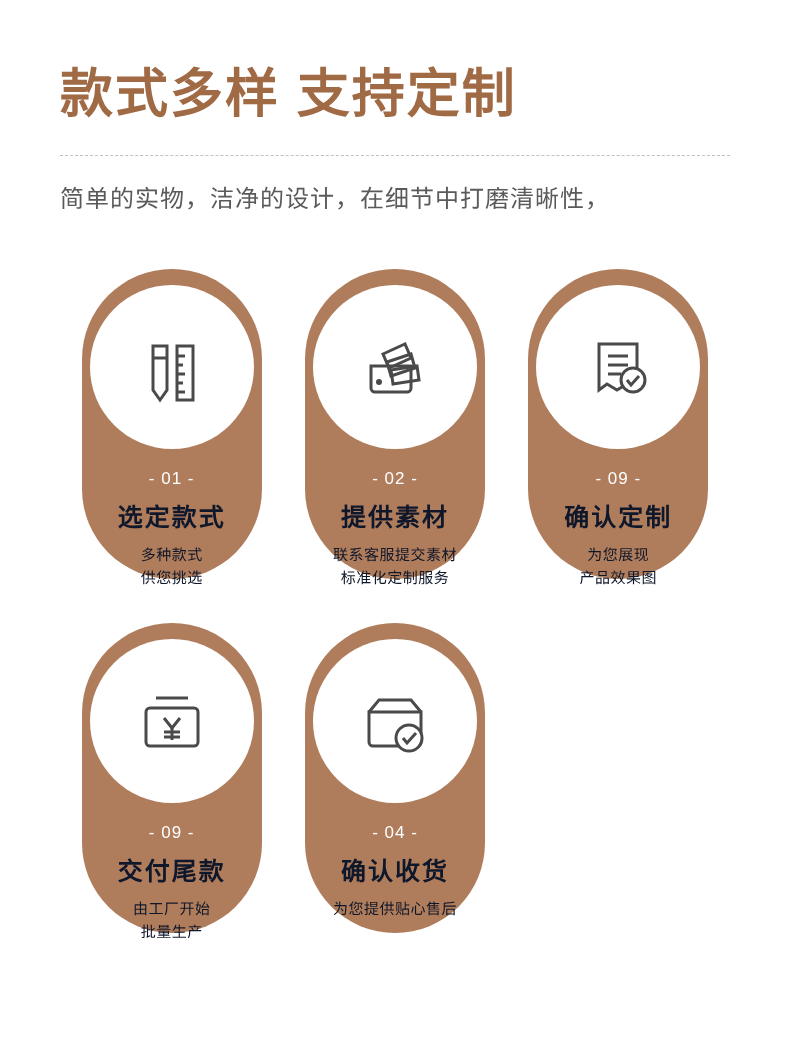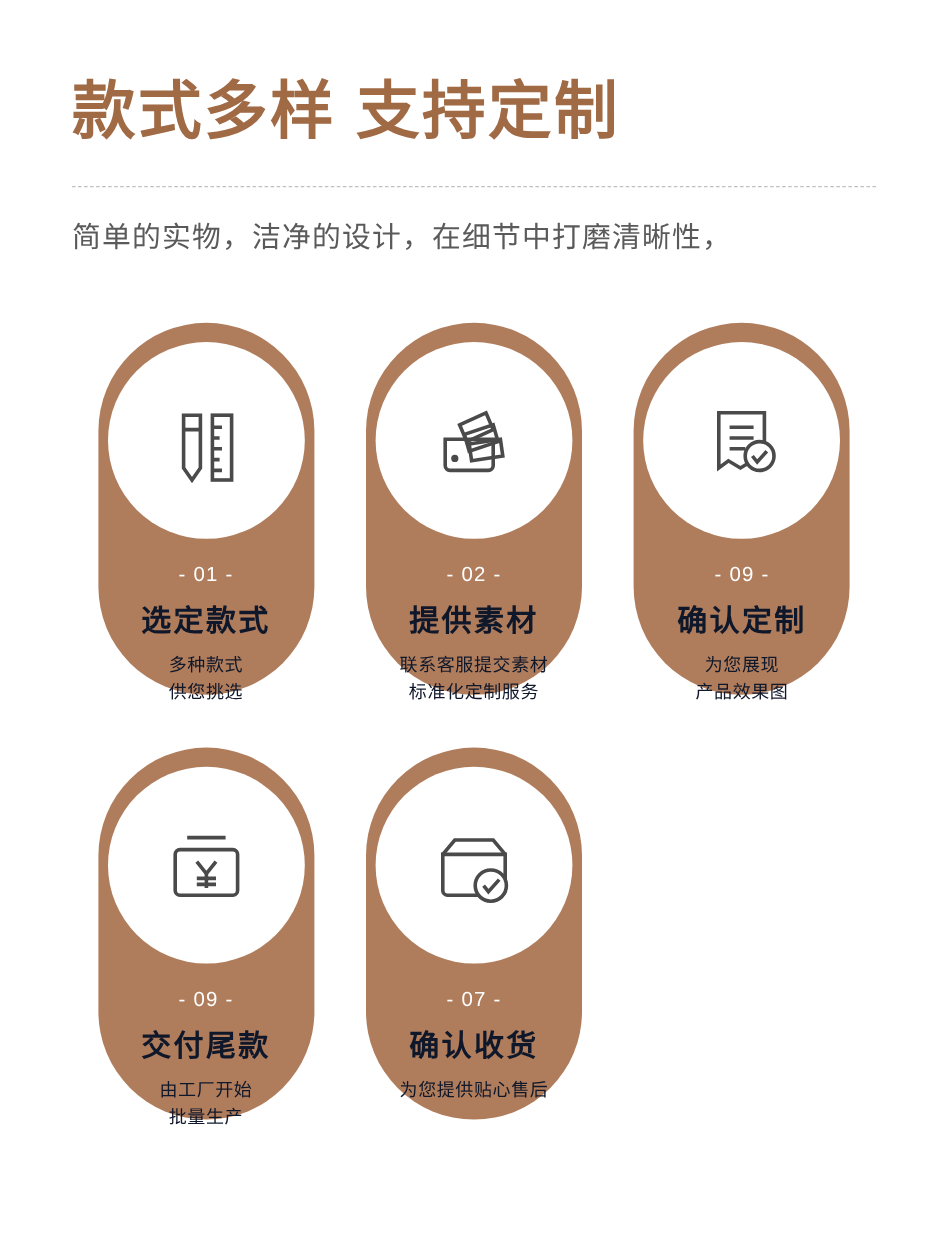--- a/index.html
+++ b/index.html
@@ -206,21 +206,21 @@
 
     <div class="step">
       <div class="icon-circle">
         <svg width="84" height="78" viewBox="0 0 84 78" fill="none" stroke="#4a4a4a" stroke-width="3">
           <path d="M16 30 h52 v30 a4 4 0 0 1 -4 4 h-44 a4 4 0 0 1 -4 -4 z"></path>
           <path d="M16 30 l10 -12 h32 l10 12"></path>
           <circle cx="56" cy="56" r="13" fill="#ffffff"></circle>
           <path d="M50 56 l4 5 9 -10"></path>
         </svg>
       </div>
-      <div class="step-num">- 07 -</div>
+      <div class="step-num">- 04 -</div>
       <div class="step-title">确认收货</div>
       <div class="step-desc">
         <div>为您提供贴心售后</div>
       </div>
     </div>
 
   </div>
 </div>
 
 </body></html>

